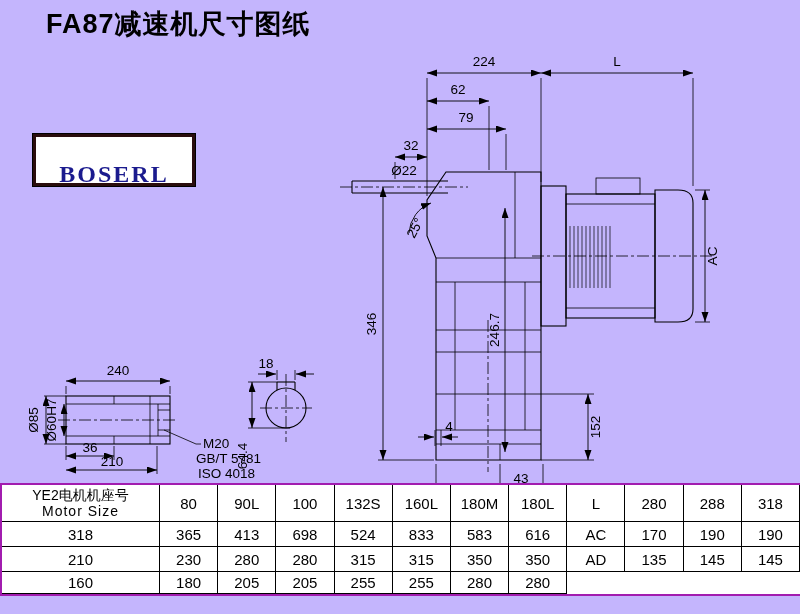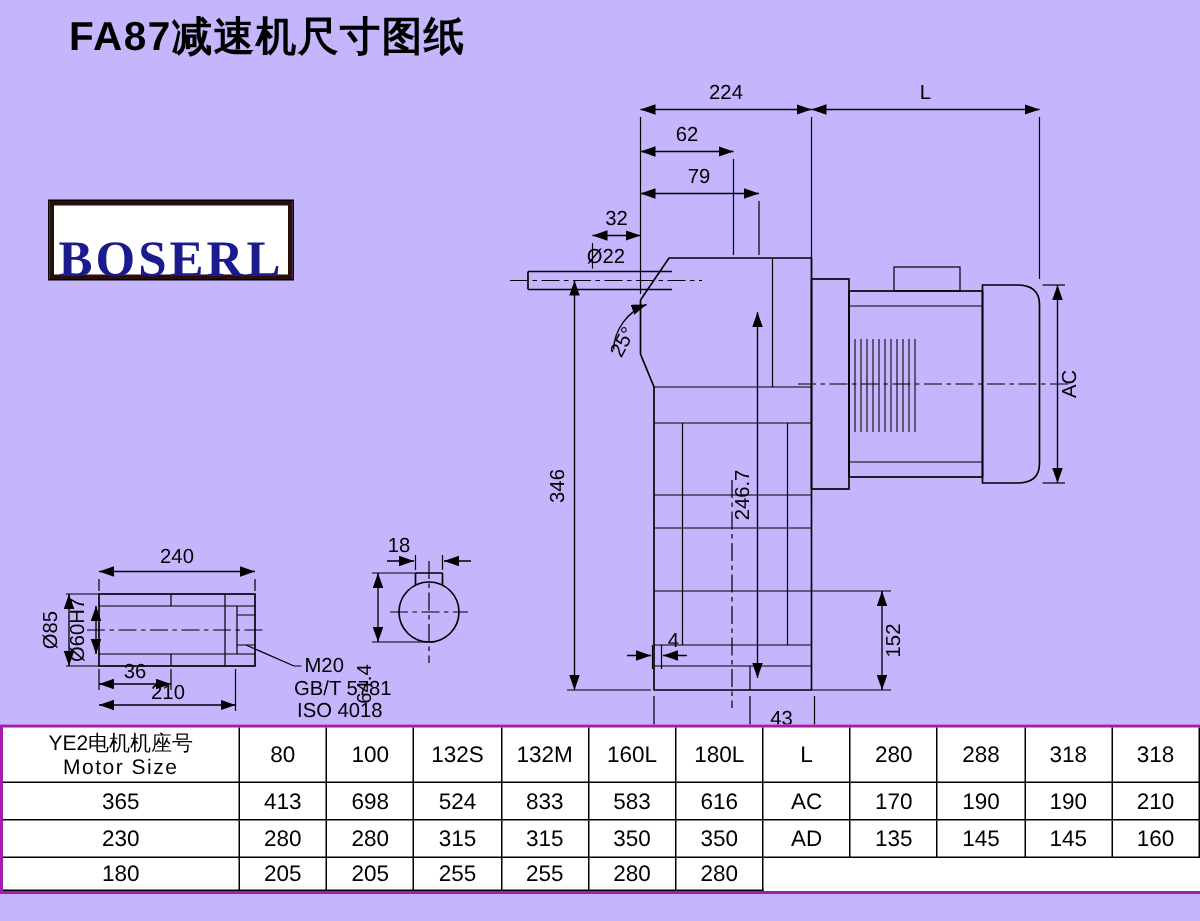--- a/index.html
+++ b/index.html
@@ -3,21 +3,21 @@
 <meta charset="utf-8">
 <style>
   html,body{margin:0;padding:0;background:#fff;}
   .page{position:relative;width:800px;height:614px;background:#c4b5fd;overflow:hidden;
         font-family:"Liberation Sans",sans-serif;color:#000;}
   .title{position:absolute;left:46px;top:6px;font-size:27px;font-weight:bold;
          letter-spacing:1px;margin:0;}
   .logo-box{position:absolute;left:33px;top:134px;width:156px;height:46px;
             background:#fff;border:3px solid #2a0d0d;outline:1px solid #000;
             display:flex;align-items:center;justify-content:center;}
-  .logo-text{font-family:"Liberation Serif",serif;font-weight:bold;font-size:34px;
+  .logo-text{font-family:"Liberation Serif",serif;font-weight:bold;font-size:24px;
              color:#1b1b8e;letter-spacing:2px;margin-top:28px;}
   svg{position:absolute;left:0;top:0;}
   svg text{font-family:"Liberation Sans",sans-serif;font-size:13.5px;fill:#000;}
   .ln{stroke:#000;stroke-width:1.1;fill:none;}
   .thin{stroke:#000;stroke-width:0.8;fill:none;}
   .dim{stroke:#000;stroke-width:0.9;fill:none;}
   .cl{stroke:#000;stroke-width:0.8;fill:none;stroke-dasharray:12 3 3 3;}
   .hatch{stroke:#000;stroke-width:0.7;fill:none;}
   .size-table{position:absolute;left:0;top:483px;width:798px;height:109px;
               display:grid;grid-template-columns:158px repeat(11,1fr);
@@ -200,24 +200,25 @@
       <text transform="translate(247,456) rotate(-90)" text-anchor="middle">64.4</text>
     </g>
   </svg>
 
   <div class="size-table">
     <div class="cell hdr">
       <div>YE2电机机座号</div>
       <div class="sub">Motor Size</div>
     </div>
     <div class="cell">80</div>
+    <div class="cell">90L</div>
     <div class="cell">100</div>
     <div class="cell">132S</div>
-    <div class="cell">132M</div>
     <div class="cell">160L</div>
+    <div class="cell">180M</div>
     <div class="cell">180L</div>
 
     <div class="cell">L</div>
     <div class="cell">280</div>
     <div class="cell">288</div>
     <div class="cell">318</div>
     <div class="cell">318</div>
     <div class="cell">365</div>
     <div class="cell">413</div>
     <div class="cell">698</div>

